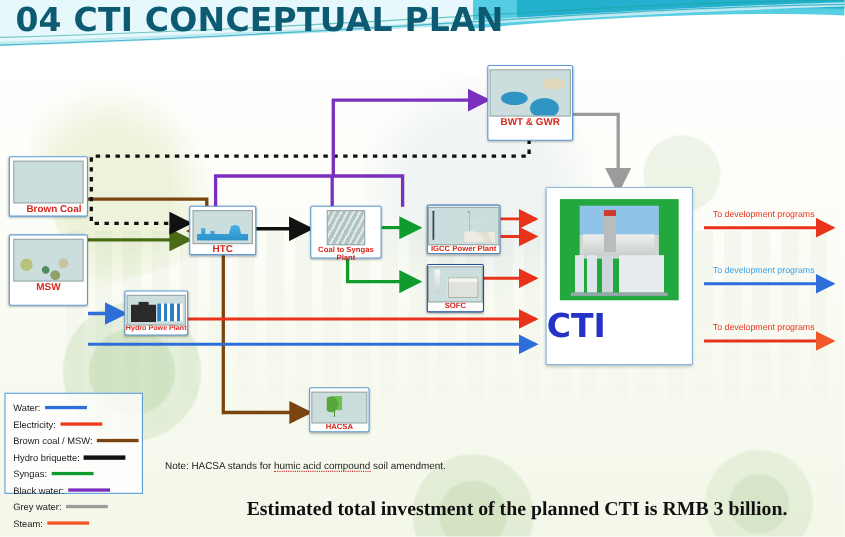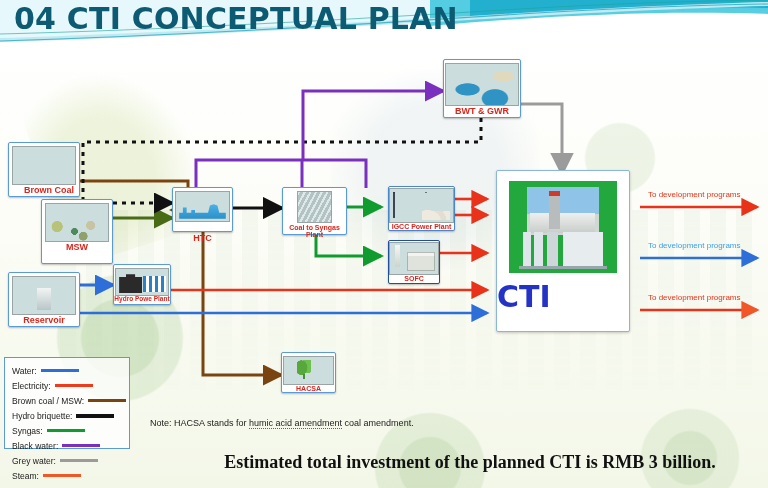--- a/index.html
+++ b/index.html
@@ -265,51 +265,47 @@
     <path d="M640,207 L757,207" fill="none" stroke="#e8321a" stroke-width="2.6" marker-end="url(#ah-red)"></path>
     <path d="M640,258 L757,258" fill="none" stroke="#2e6ed8" stroke-width="2.6" marker-end="url(#ah-blue)"></path>
     <path d="M640,310 L757,310" fill="none" stroke="#e8321a" stroke-width="2.6" marker-end="url(#ah-orange)"></path>
   </svg>
 
   <div class="node" style="left:8px;top:142px;width:72px;height:55px;">
     <span class="thumb t-coal" style="width:62px;height:37px;"></span>
     <span class="cap cap-md" style="margin-top:1px;margin-left:10px;">Brown Coal</span>
   </div>
 
-  <div class="node" style="left:8px;top:199px;width:72px;height:65px;margin-left:33px;">
+  <div class="node" style="left:8px;top:213px;width:72px;height:65px;">
     <span class="thumb t-msw" style="width:62px;height:37px;"></span>
     <span class="cap cap-md" style="margin-top:1px;">MSW</span>
   </div>
 
-  <div class="node" style="left:8px;top:272px;width:72px;height:55px;">
-    <span class="thumb t-res" style="width:62px;height:37px;"></span>
-    <span class="cap cap-md" style="margin-top:1px;">Reservoir</span>
-  </div>
 
   <div class="node" style="left:172px;top:187px;width:61px;height:45px;border:1px solid #5b9bd5;">
     <span class="thumb t-htc" style="width:53px;height:29px;"></span>
-    <span class="cap cap-md" style="margin-top:12px;">HTC</span>
+    <span class="cap cap-md" style="margin-top:0px;">HTC</span>
   </div>
 
   <div class="node" style="left:282px;top:187px;width:65px;height:48px;">
     <span class="thumb t-syn" style="width:33px;height:30px;"></span>
     <span class="cap cap-sm" style="margin-top:1px;">Coal to Syngas Plant</span>
   </div>
 
   <div class="node" style="left:388px;top:186px;width:67px;height:45px;border:1px solid #4a86c8;">
     <span class="thumb t-igcc" style="width:63px;height:33px;margin-top:1px;"></span>
     <span class="cap cap-sm" style="margin-top:0;">IGCC Power Plant</span>
   </div>
 
   <div class="node" style="left:388px;top:240px;width:52px;height:44px;border:1px solid #1f4e9c;">
     <span class="thumb t-sofc" style="width:48px;height:31px;margin-top:1px;"></span>
     <span class="cap cap-sm" style="margin-top:0;">SOFC</span>
   </div>
 
-  <div class="node" style="left:443px;top:59px;width:78px;height:59px;">
+  <div class="node" style="left:443px;top:59px;width:78px;height:69px;">
     <span class="thumb t-bwt" style="width:72px;height:41px;"></span>
     <span class="cap cap-md" style="margin-top:1px;">BWT &amp; GWR</span>
   </div>
 
   <div class="node" style="left:113px;top:264px;width:58px;height:41px;">
     <span class="thumb t-hydro" style="width:52px;height:26px;"></span>
     <span class="cap" style="font-size:6.5px;margin-top:0;">Hydro Powe Plant</span>
   </div>
 
   <div class="node" style="left:281px;top:352px;width:55px;height:41px;">
@@ -357,17 +353,17 @@
     <div class="leg-row">
       <span class="leg-text">Grey water:</span>
       <span class="leg-swatch" style="background:#9b9b9b;"></span>
     </div>
     <div class="leg-row">
       <span class="leg-text">Steam:</span>
       <span class="leg-swatch" style="background:#f0582a;"></span>
     </div>
   </div>
 
-  <div class="note"><span>Note: HACSA stands for </span><u>humic acid amendment</u><span> coal amendment.</span></div>
+  <div class="note"><span>Note: HACSA stands for </span><u>humic acid compound</u><span> soil amendment.</span></div>
 
   <div class="statement">Estimated total investment of the planned CTI  is RMB 3 billion.</div>
 
 </div>
 
 </body></html>

